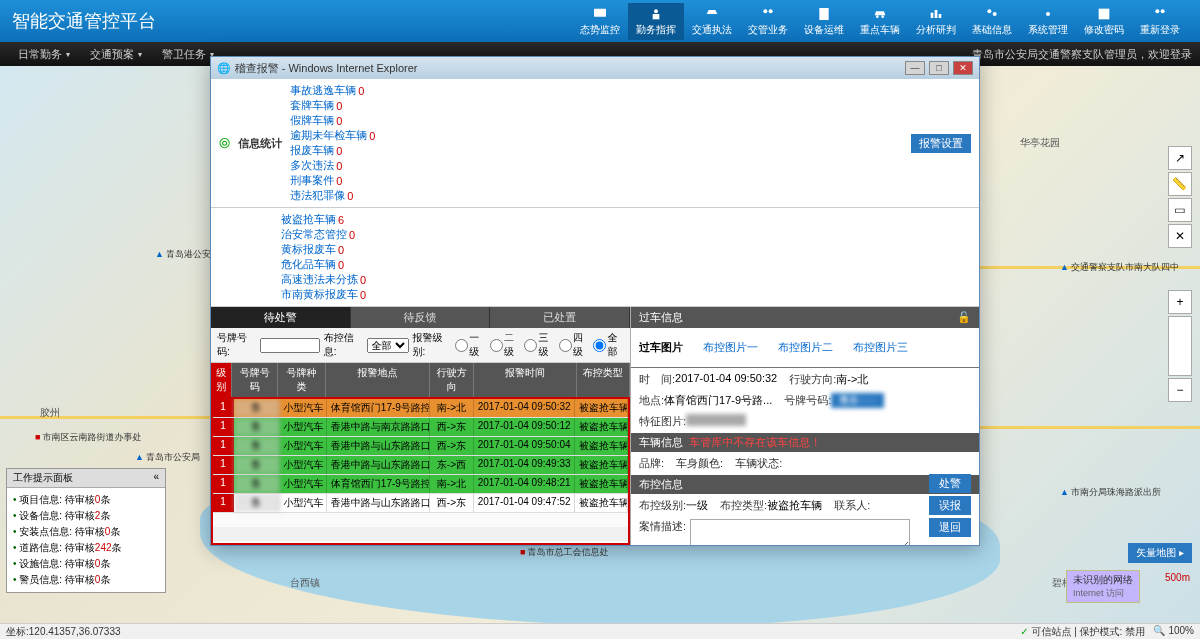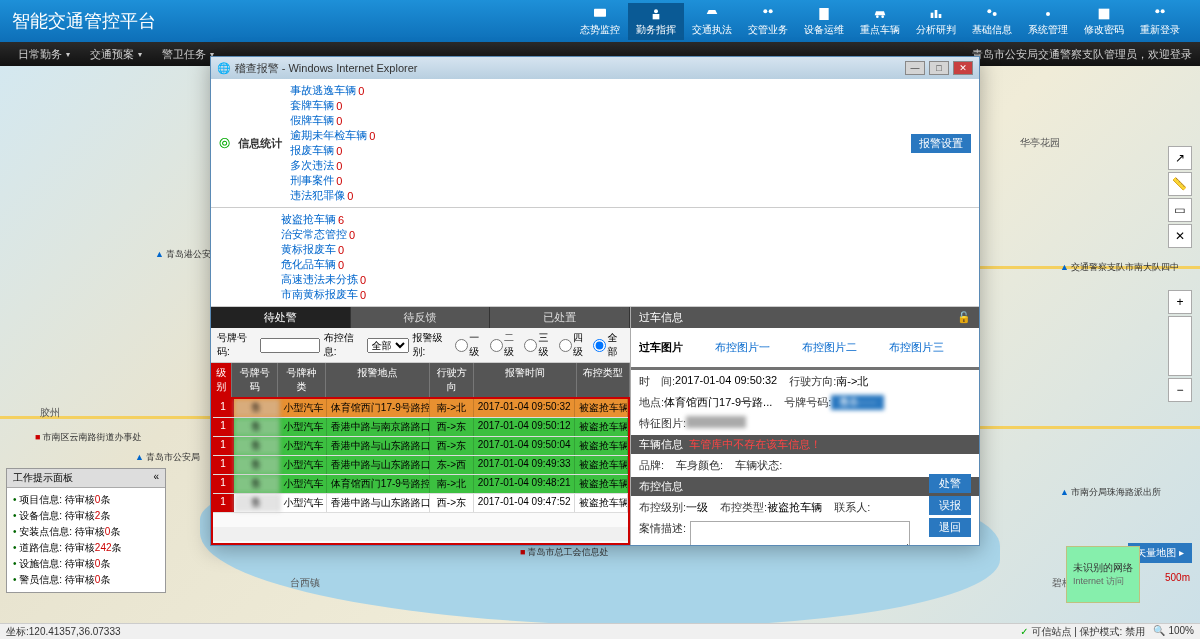--- a/index.html
+++ b/index.html
@@ -80,34 +80,34 @@
 
 .right-pane{flex:1;display:flex;flex-direction:column;font-size:11px}
 .rp-head{background:#555;color:#fff;padding:3px 8px;display:flex;align-items:center}
 .rp-head .lock{margin-left:auto;font-size:11px}
 .camera{height:210px;background:linear-gradient(180deg,#8a8a7a 0%,#76766a 40%,#65655a 100%);position:relative;overflow:hidden;display:flex;align-items:center;justify-content:center}
 .camera .road{position:absolute;bottom:0;left:0;right:0;height:65%;background:#7a7a70;transform:perspective(200px) rotateX(30deg);transform-origin:bottom}
 .camera .lane{position:absolute;bottom:0;width:2px;height:70%;background:#ddd}
 .camera .lane.l1{left:30%}
 .camera .lane.l2{left:50%}
 .camera .lane.l3{left:70%}
-.img-tabs{display:flex;border-bottom:3px solid #737373;padding:12px 8px;gap:32px;background:#fff}
+.img-tabs{display:flex;border-bottom:1px solid #737373;padding:12px 8px;gap:20px;background:#fff}
 .img-tabs .it{font-size:11px;color:#06c;cursor:pointer}
 .img-tabs .it.active{color:#000;font-weight:bold}
 .info-block{padding:4px 8px;display:flex;flex-wrap:wrap;gap:6px 12px;background:#fff}
 .info-block .kv{display:flex;gap:0}
 .info-block .k{color:#333}
 .info-block .plate-val{background:#2a78c0;color:#fff;padding:0 8px;filter:blur(2px)}
 .info-block .feat-val{background:#aaa;width:60px;height:12px;filter:blur(2px)}
 .sect-head{background:#555;color:#fff;padding:2px 8px}
 .sect-head .warn{color:#ff4444}
 .action-btns{position:absolute;right:8px;bottom:8px;display:flex;flex-direction:column;gap:3px}
 .action-btns button{background:#2a78c0;color:#fff;border:none;padding:2px 10px;font-size:11px;cursor:pointer}
 .desc-area{width:220px;height:32px;border:1px solid #aaa;margin-left:4px}
-.net-tip{position:absolute;right:60px;bottom:20px;background:#86efac;border:1px solid #c0c080;padding:14px 6px;font-size:10px;color:#333}
+.net-tip{position:absolute;right:60px;bottom:20px;background:#c4b5fd;border:1px solid #c0c080;padding:2px 6px;font-size:10px;color:#333}
 .net-tip .tip2{color:#666;font-size:9px}
 </style>
 </head>
 <body>
 
 <div class="topbar">
   <div class="logo">智能交通管控平台</div>
   <div class="nav">
     <div class="nav-item">
         <svg viewBox="0 0 24 24">

